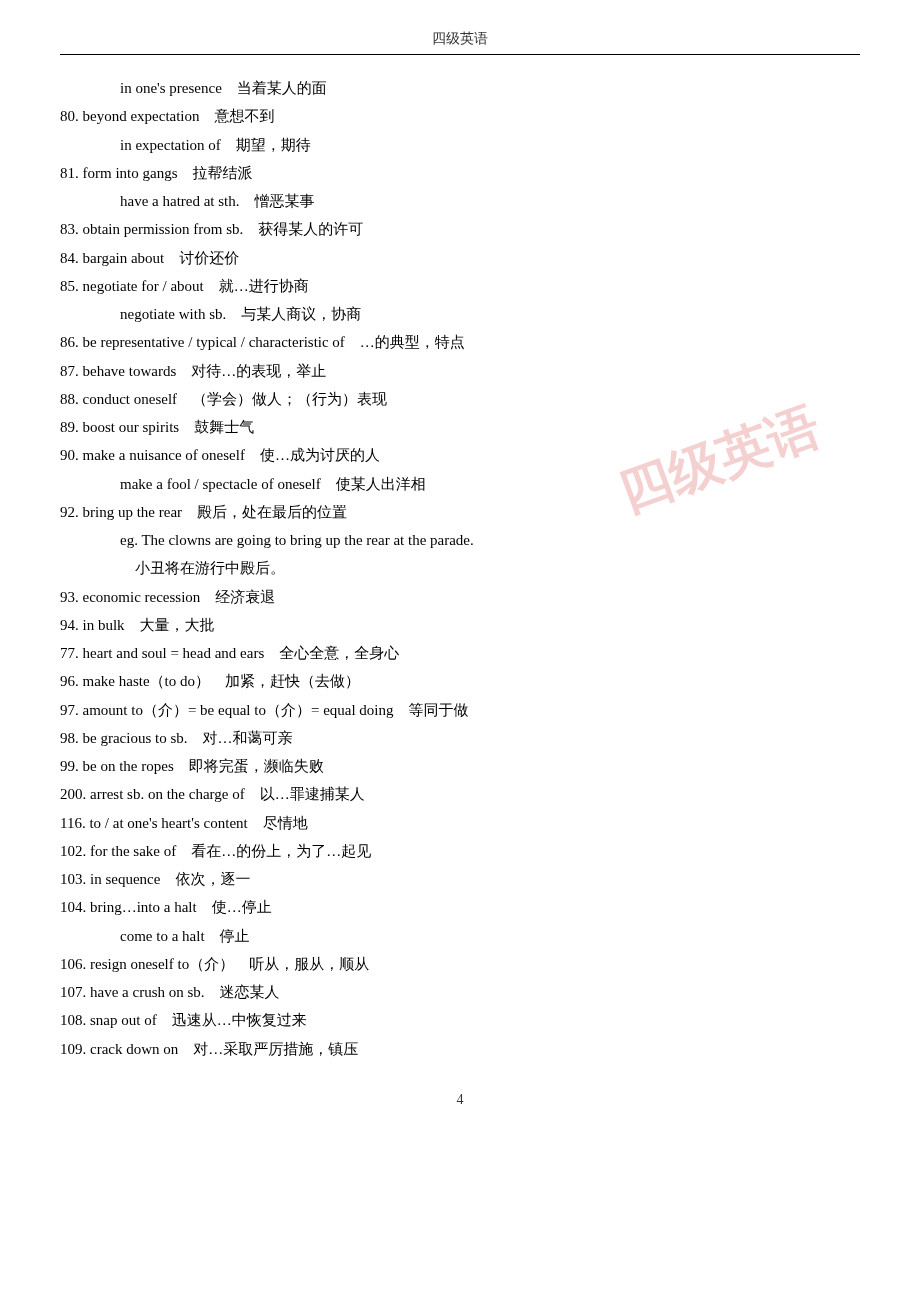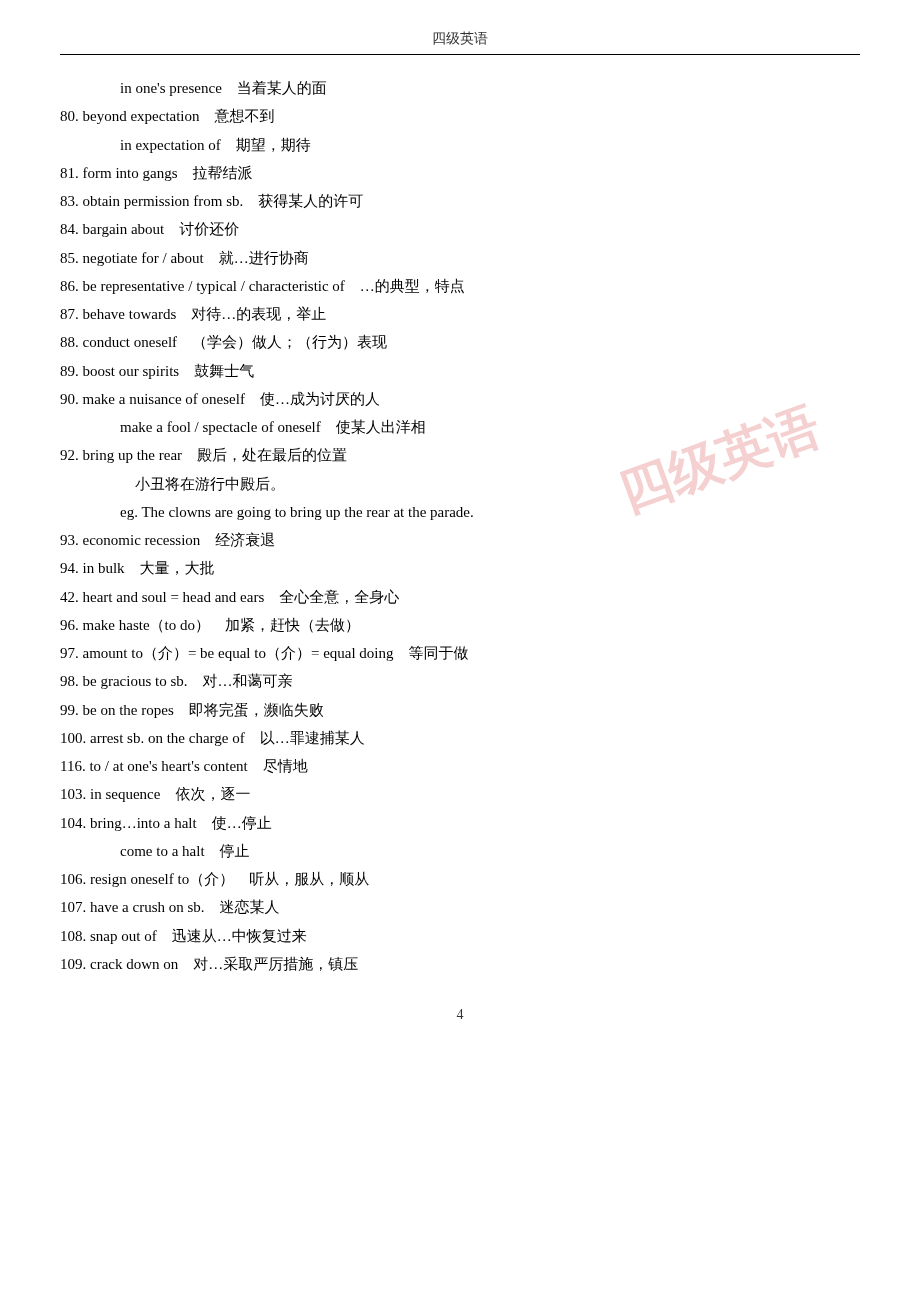--- a/index.html
+++ b/index.html
@@ -74,41 +74,44 @@
 
 <div class="watermark">
   <span>四级英语</span>
 </div>
 
 <div class="content" id="content-list">
 <span class="entry-indent">in one's presence　当着某人的面</span>
     <span class="entry">80. beyond expectation　意想不到</span>
     <span class="entry-indent">in expectation of　期望，期待</span>
     <span class="entry">81. form into gangs　拉帮结派</span>
+    <span class="entry-indent">have a hatred at sth.　憎恶某事</span>
     <span class="entry">83. obtain permission from sb.　获得某人的许可</span>
     <span class="entry">84. bargain about　讨价还价</span>
     <span class="entry">85. negotiate for / about　就…进行协商</span>
+    <span class="entry-indent">negotiate with sb.　与某人商议，协商</span>
     <span class="entry">86. be representative / typical / characteristic of　…的典型，特点</span>
     <span class="entry">87. behave towards　对待…的表现，举止</span>
     <span class="entry">88. conduct oneself　（学会）做人；（行为）表现</span>
     <span class="entry">89. boost our spirits　鼓舞士气</span>
     <span class="entry">90. make a nuisance of oneself　使…成为讨厌的人</span>
     <span class="entry-indent">make a fool / spectacle of oneself　使某人出洋相</span>
     <span class="entry">92. bring up the rear　殿后，处在最后的位置</span>
+    <span class="entry-indent">eg. The clowns are going to bring up the rear at the parade.</span>
     <span class="entry-indent">　小丑将在游行中殿后。</span>
-    <span class="entry-indent">eg. The clowns are going to bring up the rear at the parade.</span>
     <span class="entry">93. economic recession　经济衰退</span>
     <span class="entry">94. in bulk　大量，大批</span>
-    <span class="entry">42. heart and soul = head and ears　全心全意，全身心</span>
+    <span class="entry">77. heart and soul = head and ears　全心全意，全身心</span>
     <span class="entry">96. make haste（to do）　加紧，赶快（去做）</span>
     <span class="entry">97. amount to（介）= be equal to（介）= equal doing　等同于做</span>
     <span class="entry">98. be gracious to sb.　对…和蔼可亲</span>
     <span class="entry">99. be on the ropes　即将完蛋，濒临失败</span>
-    <span class="entry">100. arrest sb. on the charge of　以…罪逮捕某人</span>
+    <span class="entry">200. arrest sb. on the charge of　以…罪逮捕某人</span>
     <span class="entry">116. to / at one's heart's content　尽情地</span>
+    <span class="entry">102. for the sake of　看在…的份上，为了…起见</span>
     <span class="entry">103. in sequence　依次，逐一</span>
     <span class="entry">104. bring…into a halt　使…停止</span>
     <span class="entry-indent">come to a halt　停止</span>
     <span class="entry">106. resign oneself to（介）　听从，服从，顺从</span>
     <span class="entry">107. have a crush on sb.　迷恋某人</span>
     <span class="entry">108. snap out of　迅速从…中恢复过来</span>
     <span class="entry">109. crack down on　对…采取严厉措施，镇压</span>
   </div>
 
 <div class="page-footer">

